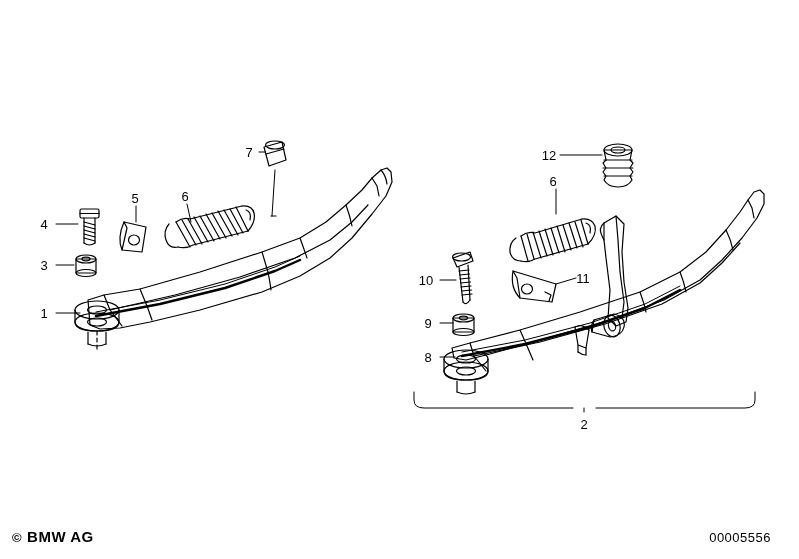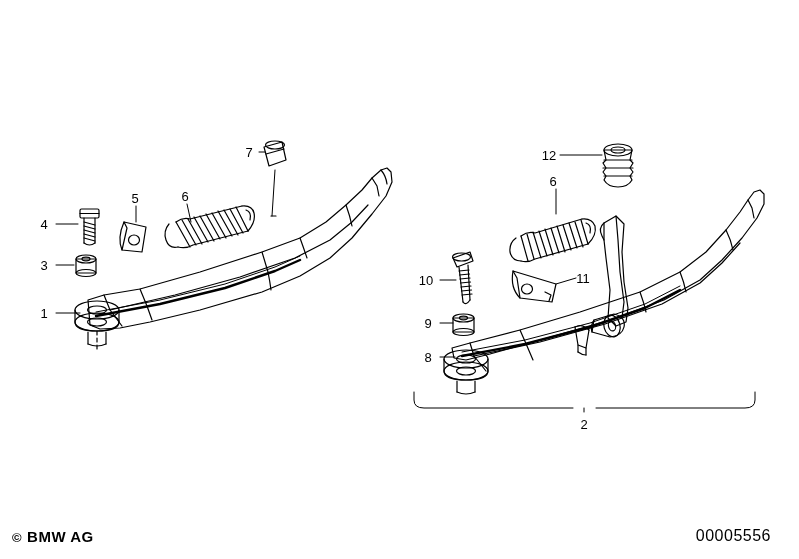--- a/index.html
+++ b/index.html
@@ -38,21 +38,21 @@
     font-size: 15px;
     font-weight: bold;
     color: #000000;
     letter-spacing: 0.5px;
   }
   .footer-code {
     position: absolute;
     right: 28px;
     bottom: 14px;
     font-family: "Liberation Sans", sans-serif;
-    font-size: 16px;
+    font-size: 13px;
     color: #000000;
     letter-spacing: 0.5px;
   }
   .copy-mark {
     display: inline-block;
     margin-right: 5px;
     font-size: 13px;
   }
 </style>
 </head>

